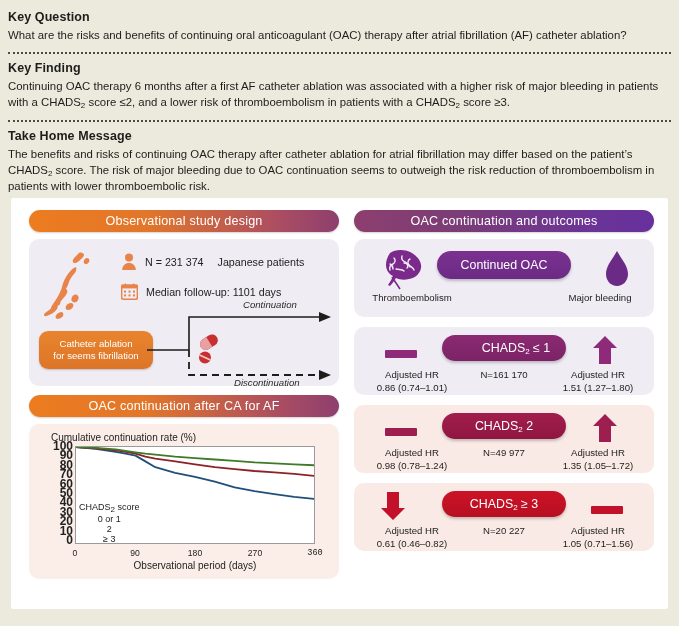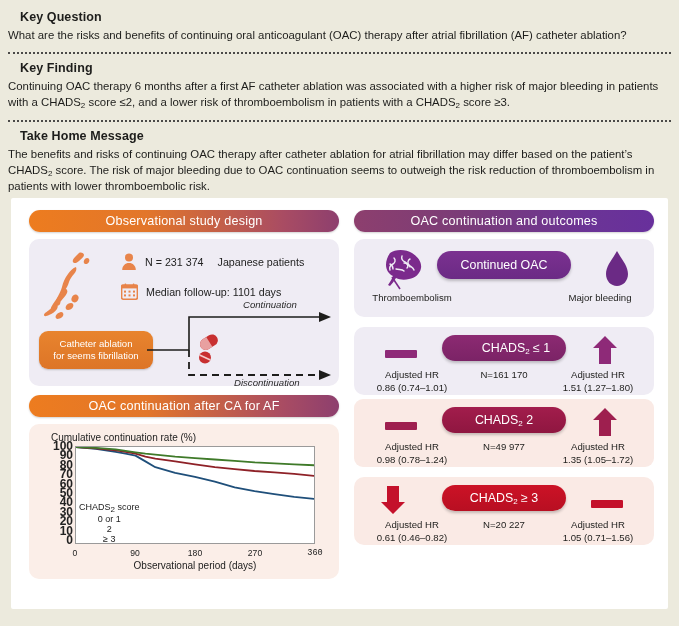--- a/index.html
+++ b/index.html
@@ -17,21 +17,21 @@
   }
 
   
   .top-block { padding: 6px 8px 0 8px; }
   .sect { padding: 2px 0 4px 0; }
   .sect-title {
     font-size: 12.5px;
     font-weight: bold;
     color: #1d1d1b;
     letter-spacing: .1px;
-    margin: 2px 0 3px 12px;
+    margin: 2px 0 3px 0;
   }
   .sect-body {
     font-size: 11.4px;
     color: #1d1d1b;
     line-height: 1.42;
     max-width: 665px;
   }
   .dotted-rule {
     border-top: 2px dotted #2f2f2f;
     margin: 5px 0 3px 0;
@@ -377,21 +377,21 @@
           <div>Adjusted HR</div>
           <div>0.86 (0.74–1.01)</div>
         </div>
         <div class="cap-center" style="top:42px;">N=161 170</div>
         <div class="cap" style="right:2px; top:42px; width:108px;">
           <div>Adjusted HR</div>
           <div>1.51 (1.27–1.80)</div>
         </div>
       </div>
 
-      <div class="panel-pink out-row" style="margin-top:4px;border-radius:9px;">
+      <div class="panel-pink out-row" style="margin-top:10px;border-radius:9px;">
         <svg class="icon-left" style="left:30px; top:14px;" width="34" height="26" viewBox="0 0 34 26">
           <rect x="1" y="9" width="32" height="8" rx="1" fill="#9e1f4f"></rect>
         </svg>
         <div class="center-pill" style="top:8px; width:124px; height:26px; background:linear-gradient(180deg,#a21d4c,#8f1640);">
           <span><span>CHADS</span><sub>2</sub> <span>2</span></span>
         </div>
         <svg class="icon-right" style="right:36px; top:8px;" width="26" height="30" viewBox="0 0 26 30">
           <path d="M13 1 L25 13 H19 V29 H7 V13 H1 Z" fill="#9e1f4f"></path>
         </svg>
 

